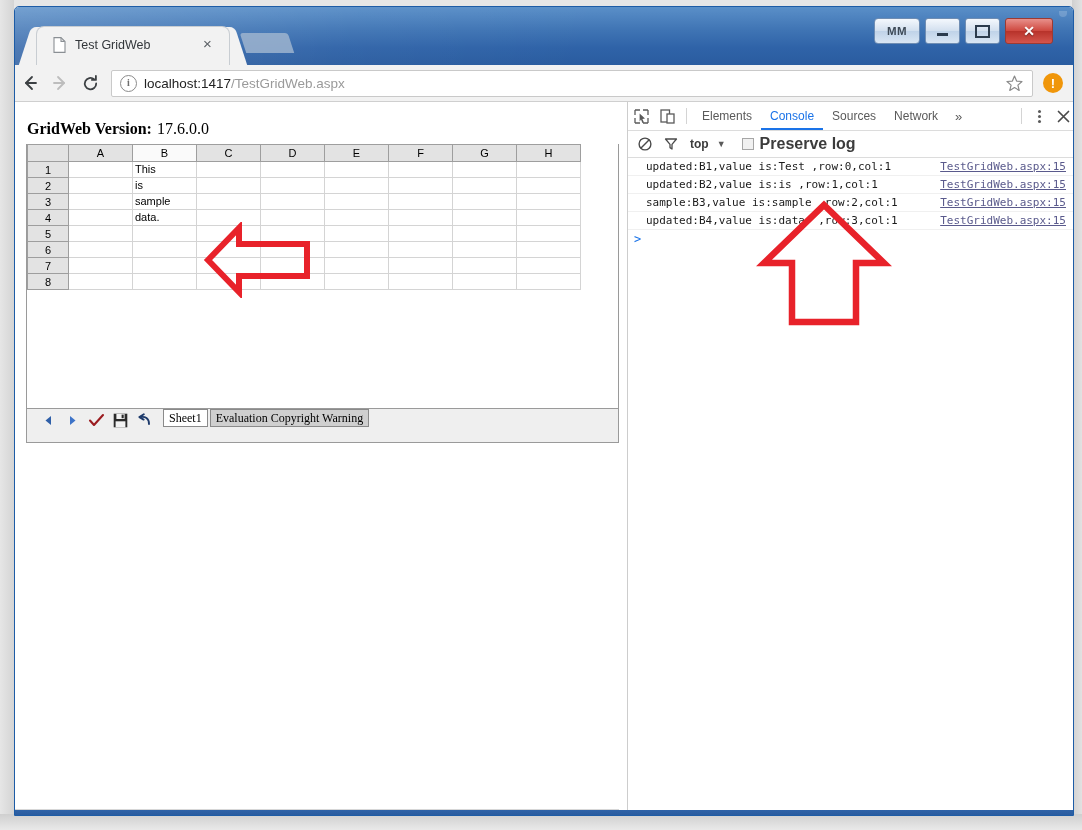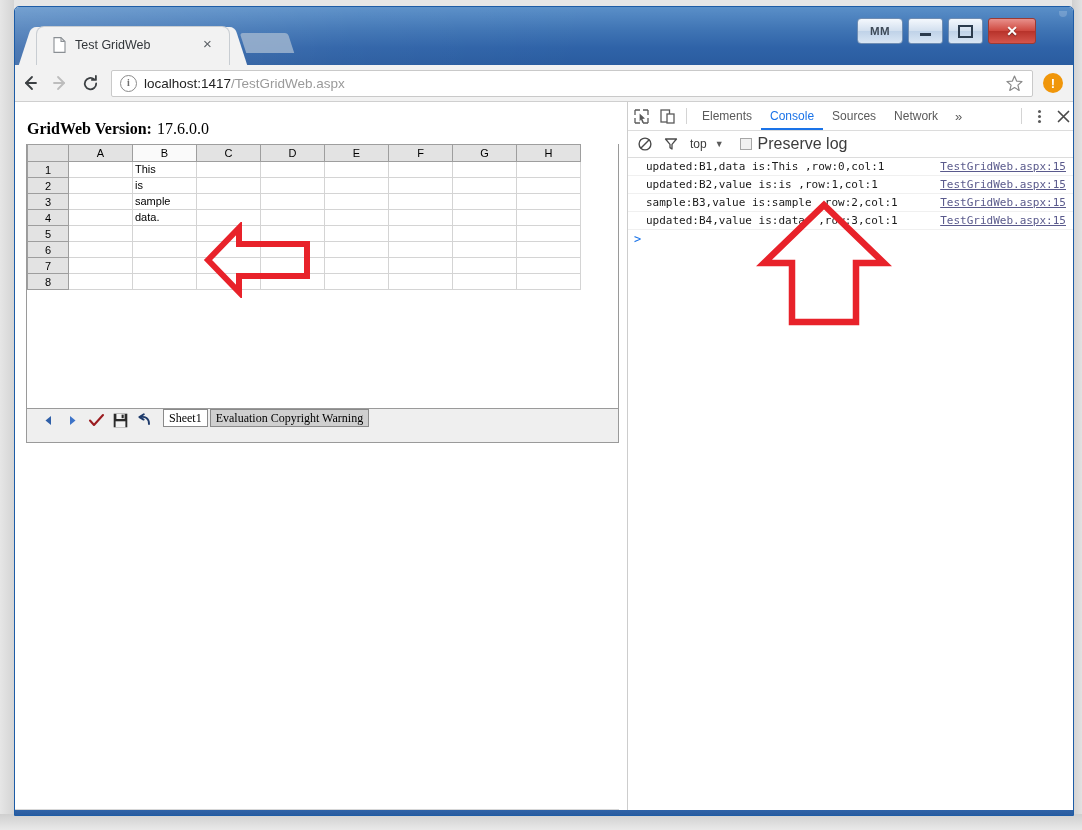--- a/index.html
+++ b/index.html
@@ -44,21 +44,21 @@
   .tab-favicon{position:absolute;left:16px;top:10px;width:13px;height:16px;z-index:4;}
   .tab-title{position:absolute;left:38px;top:11px;font-size:12.5px;color:#33373b;z-index:4;
     white-space:nowrap;}
   .tab-close{position:absolute;right:14px;top:10px;width:15px;height:15px;z-index:4;
     font-size:15px;line-height:14px;color:#5c6166;text-align:center;cursor:pointer;}
   
   .ghost-tab{position:absolute;left:228px;top:26px;width:48px;height:20px;
     background:#9eb4cf;transform:skewX(18deg);border-radius:3px 3px 0 0;z-index:1;opacity:.85;}
 
   
-  .wbtns{position:absolute;right:31px;top:6px;height:28px;display:flex;align-items:center;z-index:5;}
+  .wbtns{position:absolute;right:14px;top:6px;height:28px;display:flex;align-items:center;z-index:5;}
   .wb{height:24px;display:flex;align-items:center;justify-content:center;
     border:1px solid #6f8db3;border-radius:3px;
     background:linear-gradient(to bottom,#f4f8fd,#d3e0ef 48%,#bfd2e8 50%,#d9e6f4);
     margin-left:5px;cursor:pointer;position:relative;}
   .wb-mm{width:44px;border-radius:4px;font-size:11.5px;font-weight:bold;color:#3e4a57;
     letter-spacing:.5px;}
   .wb-min{width:33px;}
   .wb-min i{display:block;width:11px;height:3px;background:#2b3b4d;margin-top:7px;}
   .wb-max{width:33px;}
   .wb-max i{display:block;width:11px;height:9px;border:2px solid #2b3b4d;}
@@ -144,21 +144,21 @@
     cursor:pointer;white-space:nowrap;}
   .dt-tab.active{color:#1a73e8;box-shadow:inset 0 -2px 0 #1a73e8;}
   .dt-more{font-size:13px;color:#5a5a5a;padding:0 8px;cursor:pointer;}
   .dt-right{position:absolute;right:4px;top:0;height:28px;display:flex;align-items:center;}
   .kebab{width:22px;height:22px;display:flex;flex-direction:column;align-items:center;
     justify-content:center;cursor:pointer;}
   .kebab i{width:3px;height:3px;background:#5a5a5a;border-radius:50%;margin:1px 0;display:block;}
   .dt-close{width:26px;height:26px;display:flex;align-items:center;justify-content:center;cursor:pointer;}
 
   .dt-ctrl{height:26px;border-bottom:1px solid #dcdcdc;display:flex;align-items:center;
-    background:#fff;font-size:12px;color:#4a4a4a;}
+    background:#fff;font-size:12px;color:#4a4a4a;font-weight:bold;}
   .ctx-label{font-size:12px;color:#3c3c3c;margin-left:6px;cursor:pointer;}
   .caret{margin-left:8px;font-size:9px;color:#5a5a5a;cursor:pointer;}
   .pl-wrap{display:flex;align-items:center;margin-left:16px;cursor:pointer;}
   .pl-box{width:12px;height:12px;border:1px solid #a6a6a6;background:#f1f1f1;box-sizing:border-box;}
   .pl-text{font-size:16px;color:#3c3c3c;margin-left:6px;}
 
   .console{position:relative;height:659px;overflow:hidden;background:#fff;}
   .cmsg{position:relative;height:18px;border-bottom:1px solid #f0f0f0;
     display:flex;align-items:center;font-family:"DejaVu Sans Mono",monospace;
     font-size:11px;color:#1a1a1a;padding-left:18px;box-sizing:border-box;white-space:nowrap;}
@@ -471,21 +471,21 @@
           <span class="caret">▼</span>
           <span class="pl-wrap">
             <span class="pl-box"></span>
             <span class="pl-text">Preserve log</span>
           </span>
         </div>
 
         <div class="console">
           <div>
               <div class="cmsg">
-                <span>updated:B1,data is:This  ,row:0,col:1</span>
+                <span>updated:B1,value is:Test  ,row:0,col:1</span>
                 <span class="src">TestGridWeb.aspx:15</span>
               </div>
               <div class="cmsg">
                 <span>updated:B2,value is:is  ,row:1,col:1</span>
                 <span class="src">TestGridWeb.aspx:15</span>
               </div>
               <div class="cmsg">
                 <span>sample:B3,value is:sample  ,row:2,col:1</span>
                 <span class="src">TestGridWeb.aspx:15</span>
               </div>

